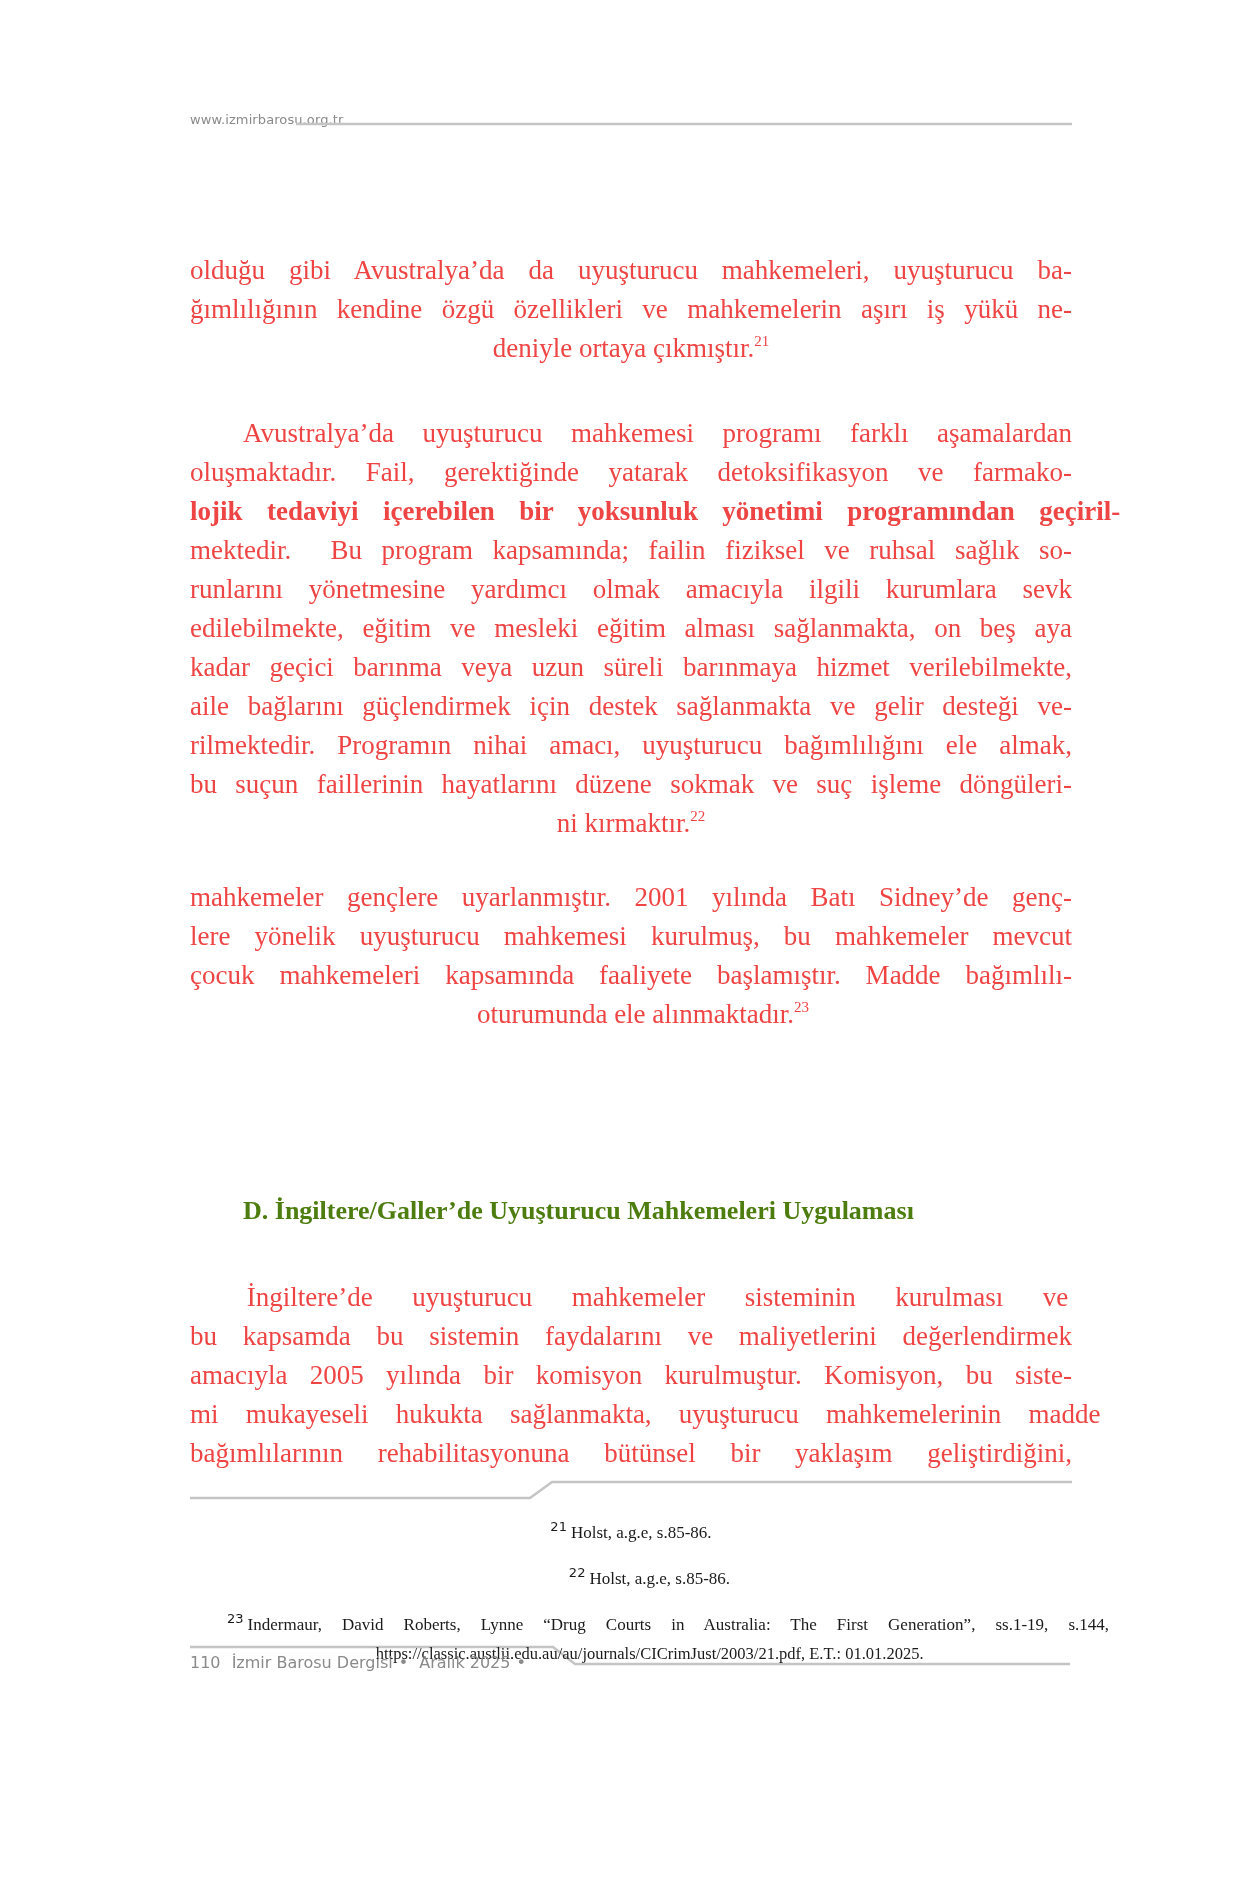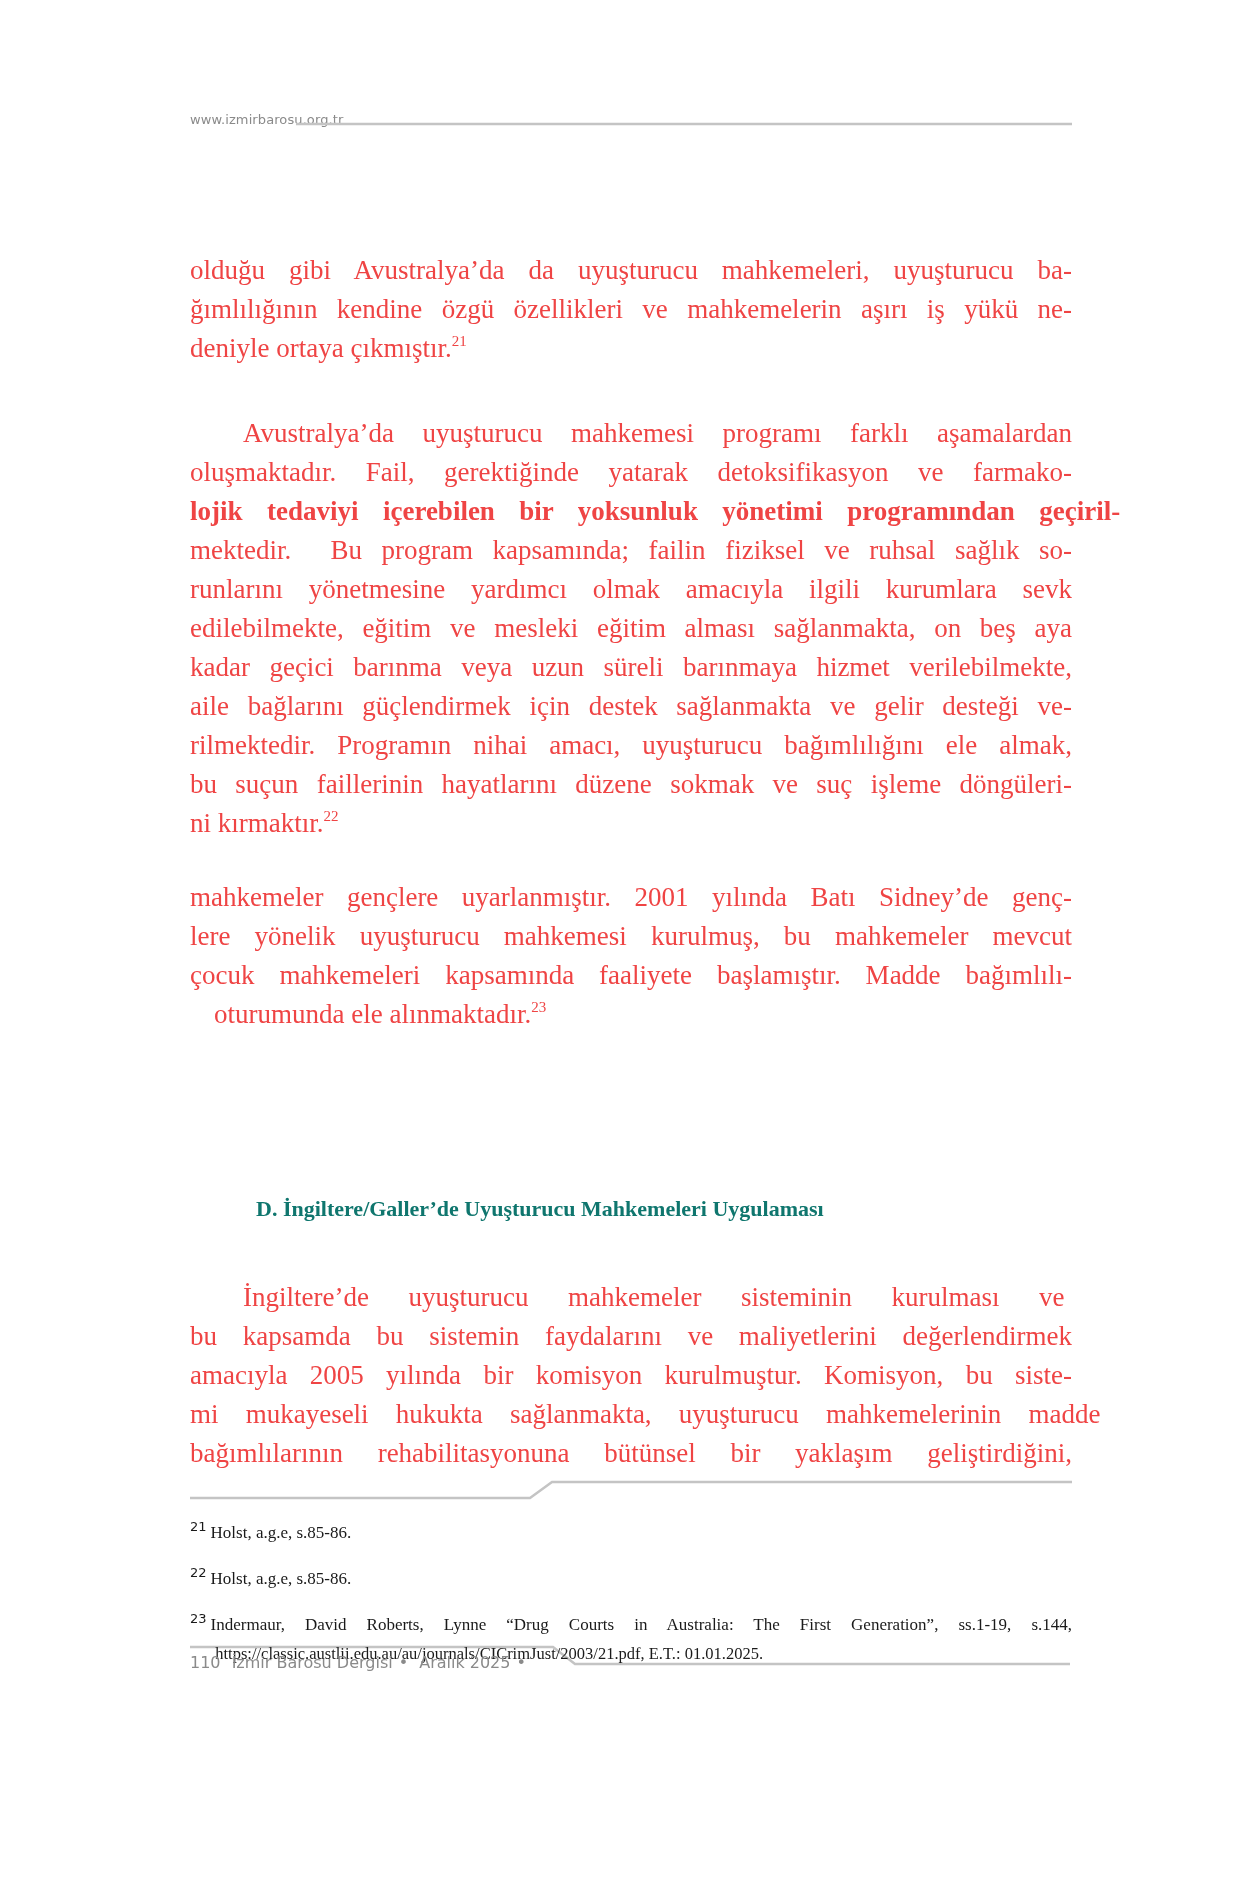--- a/index.html
+++ b/index.html
@@ -1,17 +1,17 @@
 <!DOCTYPE html>
 <html><head>
 <meta charset="utf-8">
 <style>
   html, body { margin: 0; padding: 0; background: #ffffff; }
   body { width: 1260px; height: 1890px; position: relative; overflow: hidden; }
-  .page { position: absolute; left: 0; top: 0; width: 1030px; height: 1890px; background: #fff; }
+  .page { position: absolute; left: 0; top: 0; width: 1030px; height: 1890px; background: #fff; text-align: center; }
 
   .running-head {
     position: absolute; left: 190px; top: 112px;
     font-family: "DejaVu Sans", sans-serif; font-size: 13px; color: #8a8a8a;
     letter-spacing: 0.1px;
   }
   svg.rules { position: absolute; left: 0; top: 0; width: 1260px; height: 1890px; pointer-events: none; }
 
   .body-text {
     position: absolute; left: 190px; width: 882px;
@@ -19,28 +19,28 @@
   }
   .line {
     display: block; height: 39px; line-height: 39px; font-size: 27px;
     white-space: nowrap; position: relative;
   }
   .line .inner { display: inline-block; transform-origin: left center; white-space: pre; }
   .line.indent .inner { margin-left: 53px; }
   sup.fn { font-size: 15px; vertical-align: 11px; line-height: 0; }
 
   .heading {
-    position: absolute; left: 256px; top: 1196px;
-    font-family: "Liberation Serif", serif; font-weight: bold; font-size: 22px; color: #0f766e;
+    position: absolute; left: 243px; top: 1196px;
+    font-family: "Liberation Serif", serif; font-weight: bold; font-size: 26px; color: #4d7c0f;
     white-space: nowrap; transform-origin: left center;
   }
 
   .footnotes { position: absolute; left: 190px; width: 882px; top: 1512px; font-family: "Liberation Serif", serif; color: #1a1a1a; }
   .footnote { font-size: 17px; line-height: 30px; white-space: nowrap; }
-  .footnote + .footnote { margin-top: 10px; }
+  .footnote + .footnote { margin-top: 10px; margin-left: 37px; }
   .footnote .num { font-family: "DejaVu Sans", sans-serif; font-size: 13px; vertical-align: 7px; margin-right: 4px; }
   .footnote .cont { display: block; padding-left: 26px; line-height: 28px; }
   .footnote .inner { display: inline-block; transform-origin: left center; white-space: pre; }
 
   .page-footer {
     position: absolute; left: 190px; top: 1653px;
     font-family: "DejaVu Sans", sans-serif; font-size: 16px; color: #8a8a8a; white-space: nowrap;
   }
   .page-footer span { margin-right: 6px; }
 </style>

